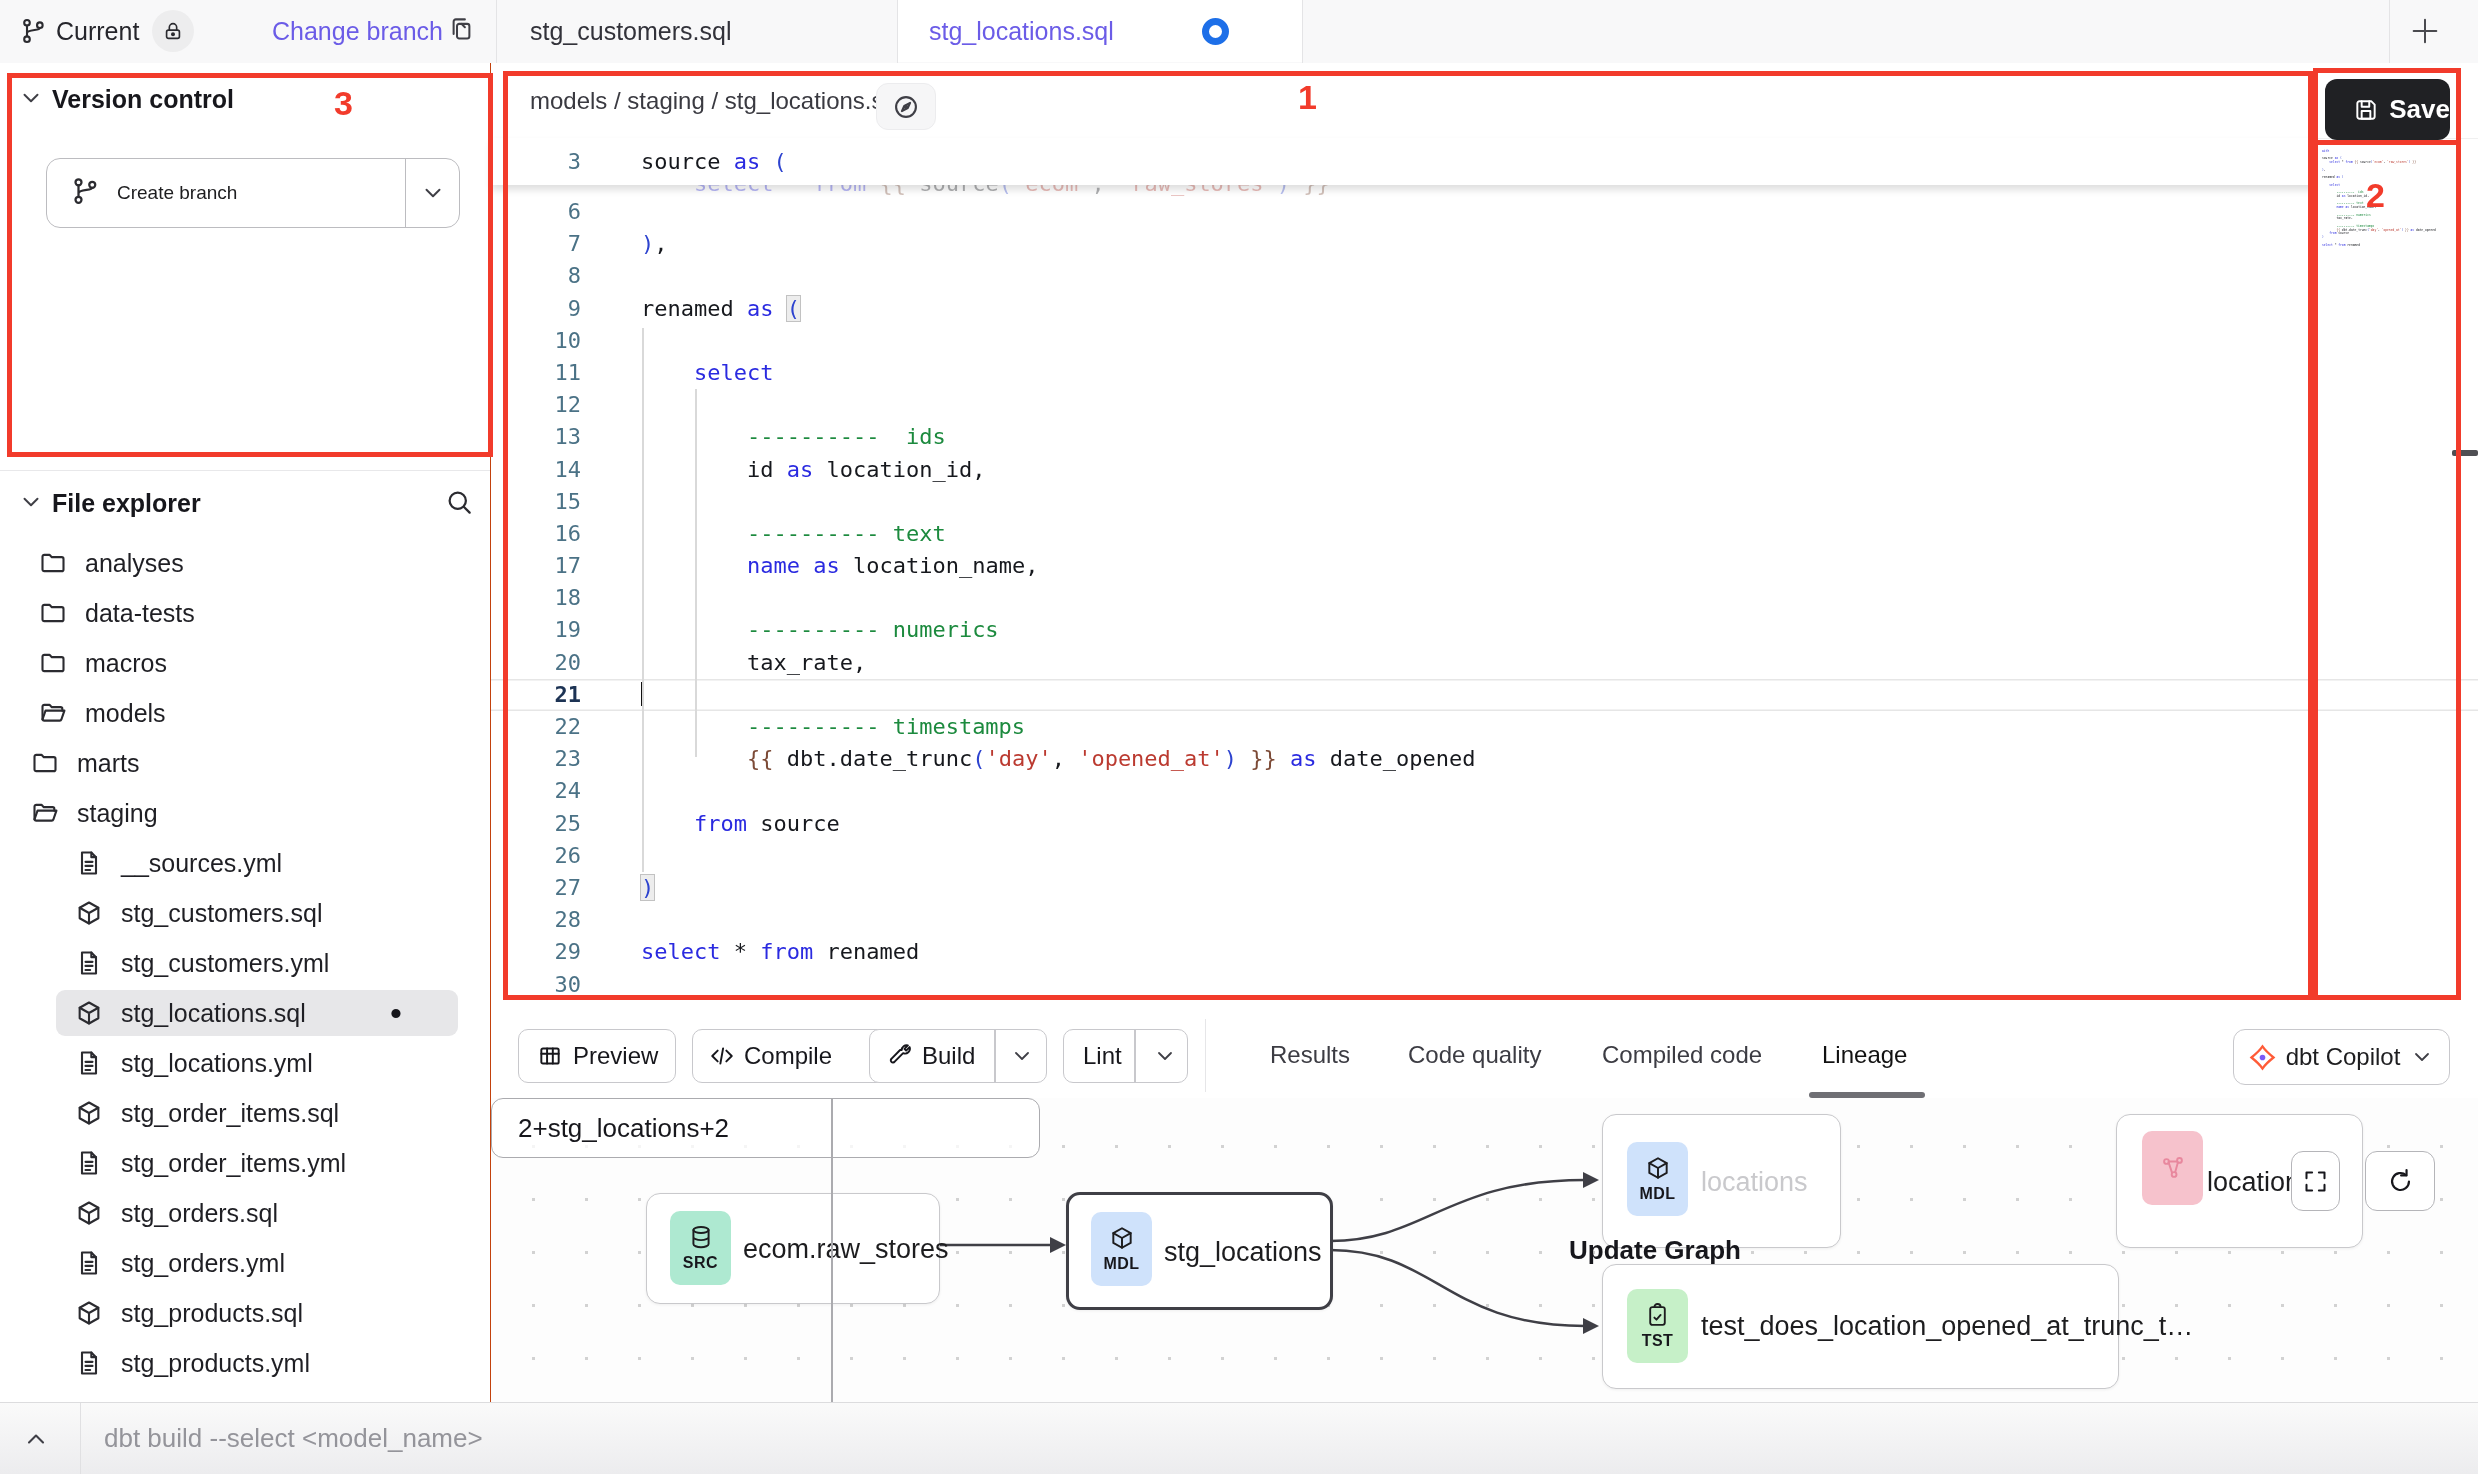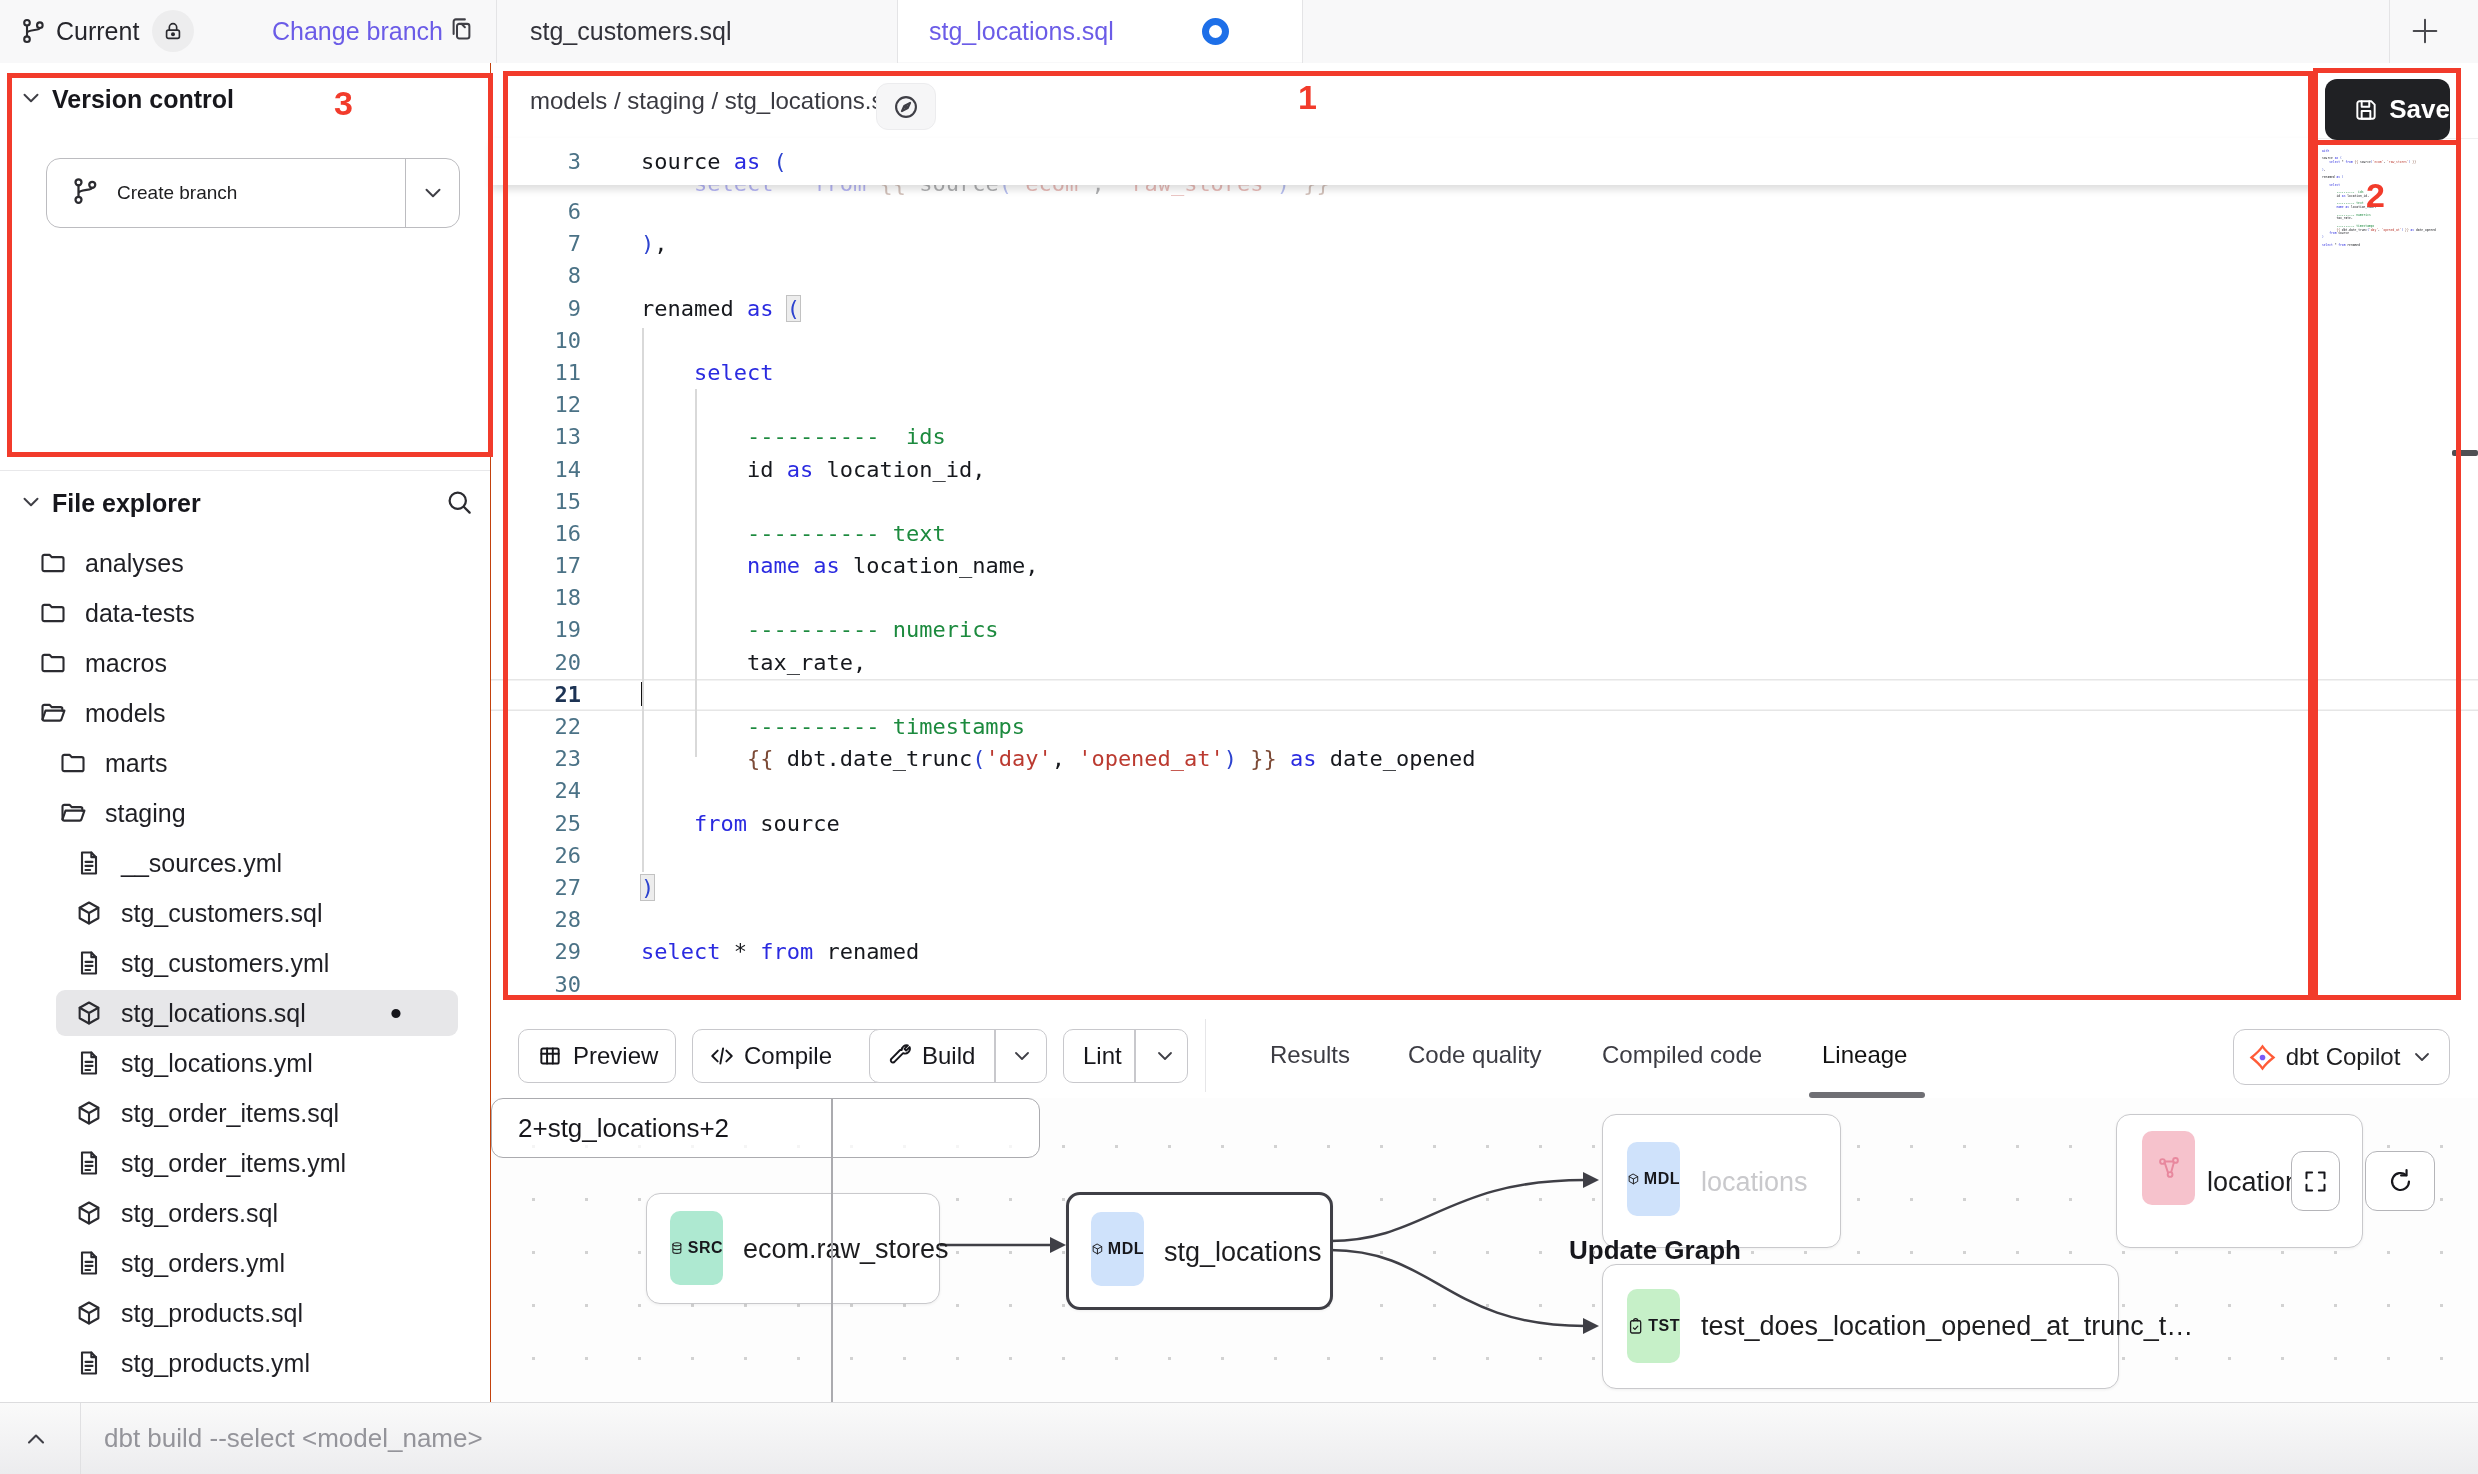--- a/index.html
+++ b/index.html
@@ -18,21 +18,21 @@
   #sidebar{left:0;top:63px;width:490px;height:1339px;background:#fff;border-right:1px solid #c2410c;}
   .sec-title{font-size:25px;font-weight:bold;color:#17171c;}
   .chev{color:#3f3f46;}
   #create-branch{left:46px;top:95px;width:412px;height:68px;border:1.5px solid #bcbcc0;border-radius:14px;background:#fff;display:flex;align-items:center;cursor:pointer;}
   #create-branch .split{position:absolute;right:53px;top:0;bottom:0;width:1.5px;background:#bcbcc0;}
   .sec-divider{left:0;width:490px;height:1px;background:#e8e8ea;}
   .fi{position:relative;display:flex;align-items:center;height:50px;font-size:25px;color:#1f1f24;cursor:pointer;}
   .fi .ic{flex:none;width:30px;height:30px;color:#2b2b30;display:flex;align-items:center;justify-content:center;}
   .fi .ic svg{display:none;width:28px;height:28px;}
   .fi .f-label{margin-left:17px;white-space:nowrap;}
-  .fi.ind0{padding-left:38px;} .fi.ind1{padding-left:58px;} .fi.ind2{padding-left:74px;}
+  .fi.ind0{padding-left:38px;} .fi.ind1{padding-left:30px;} .fi.ind2{padding-left:74px;}
   .fi.sel::before{content:'';position:absolute;left:56px;right:32px;top:2px;bottom:2px;background:#e7e7e9;border-radius:9px;z-index:0;}
   .fi>*{position:relative;z-index:1;}
   .f-dot{display:none;position:absolute;right:88px;font-size:34px;color:#17171c;}
   #breadcrumb-row{left:491px;top:63px;width:1987px;height:75px;background:#fff;border-bottom:1px solid #f0f0f0;}
   .crumb{font-size:24px;color:#3a3a41;}
   .crumb-btn{width:58px;height:45px;border-radius:12px;background:#f6f6f7;border:1px solid #ececee;display:flex;align-items:center;justify-content:center;color:#3f3f46;cursor:pointer;}
   .crow{display:flex;height:32.2px;line-height:32.2px;font-family:"DejaVu Sans Mono",monospace;font-size:22px;}
   .crow .ln{flex:none;width:102px;box-sizing:border-box;padding-right:12px;text-align:right;color:#4b7286;}
   .crow .lc{white-space:pre;padding-left:48px;color:#16181d;}
   .crow.cur{box-shadow:inset 0 1.5px #e6e6e6, inset 0 -1.5px #e6e6e6;}
@@ -61,21 +61,21 @@
   .btab{position:absolute;top:28px;font-size:24px;color:#3c3c43;cursor:pointer;white-space:nowrap;}
   .btab.on{color:#111;font-weight:500;}
   #lineage-underline{left:1318px;top:79px;width:116px;height:6px;background:#6f6f74;border-radius:3px;}
   #copilot-btn{left:1742px;top:16px;width:215px;height:54px;border:1.5px solid #c8c8cc;border-radius:12px;background:#fff;
     display:flex;align-items:center;justify-content:center;gap:10px;font-size:24px;cursor:pointer;}
   
   #lineage{left:491px;top:1098px;width:1987px;height:304px;overflow:hidden;background:#fdfdfd;
     background-image:radial-gradient(#d2d2d2 1.6px,transparent 1.8px);background-size:53px 53px;background-position:16px 22px;}
   .node{position:absolute;background:#fff;border:1.5px solid #c9c9cc;border-radius:14px;box-shadow:0 1px 3px rgba(0,0,0,.06);}
   .node.focus{border:3px solid #3f3f46;}
-  .badge{position:absolute;width:53px;height:74px;border-radius:10px;display:flex;align-items:center;justify-content:center;gap:4px;}
+  .badge{position:absolute;width:61px;height:74px;border-radius:10px;display:flex;flex-direction:column;align-items:center;justify-content:center;gap:4px;}
   .badge .btxt{font-size:16px;font-weight:600;color:#17171c;letter-spacing:.5px;}
   .nlabel{position:absolute;font-size:27px;color:#1d1d1f;white-space:nowrap;}
   #graph-bar{left:1209px;top:53px;width:547px;height:58px;background:rgba(255,255,255,.78);border:1.5px solid #ababaf;border-radius:12px;z-index:8;display:flex;align-items:center;}
   #graph-bar .gsplit{position:absolute;left:340px;top:0;bottom:0;width:1.5px;background:#ababaf;}
   #lineage-filter{padding-left:26px;width:314px;font-size:26px;color:#17171c;white-space:nowrap;overflow:hidden;}
   #update-graph{position:absolute;left:341px;right:0;top:0;bottom:0;display:flex;align-items:center;justify-content:center;font-size:26px;font-weight:600;color:#17171c;cursor:pointer;}
   .gctl{position:absolute;top:53px;height:58px;background:#fff;border:1.5px solid #b5b5b9;border-radius:12px;display:flex;align-items:center;justify-content:center;color:#17171c;cursor:pointer;z-index:9;}
   
   #statusbar{left:0;top:1402px;width:2478px;height:72px;background:linear-gradient(#fafafa,#ececee);border-top:1px solid #dcdcde;}
   #cmd-placeholder{font-size:26px;color:#94949a;white-space:nowrap;}

